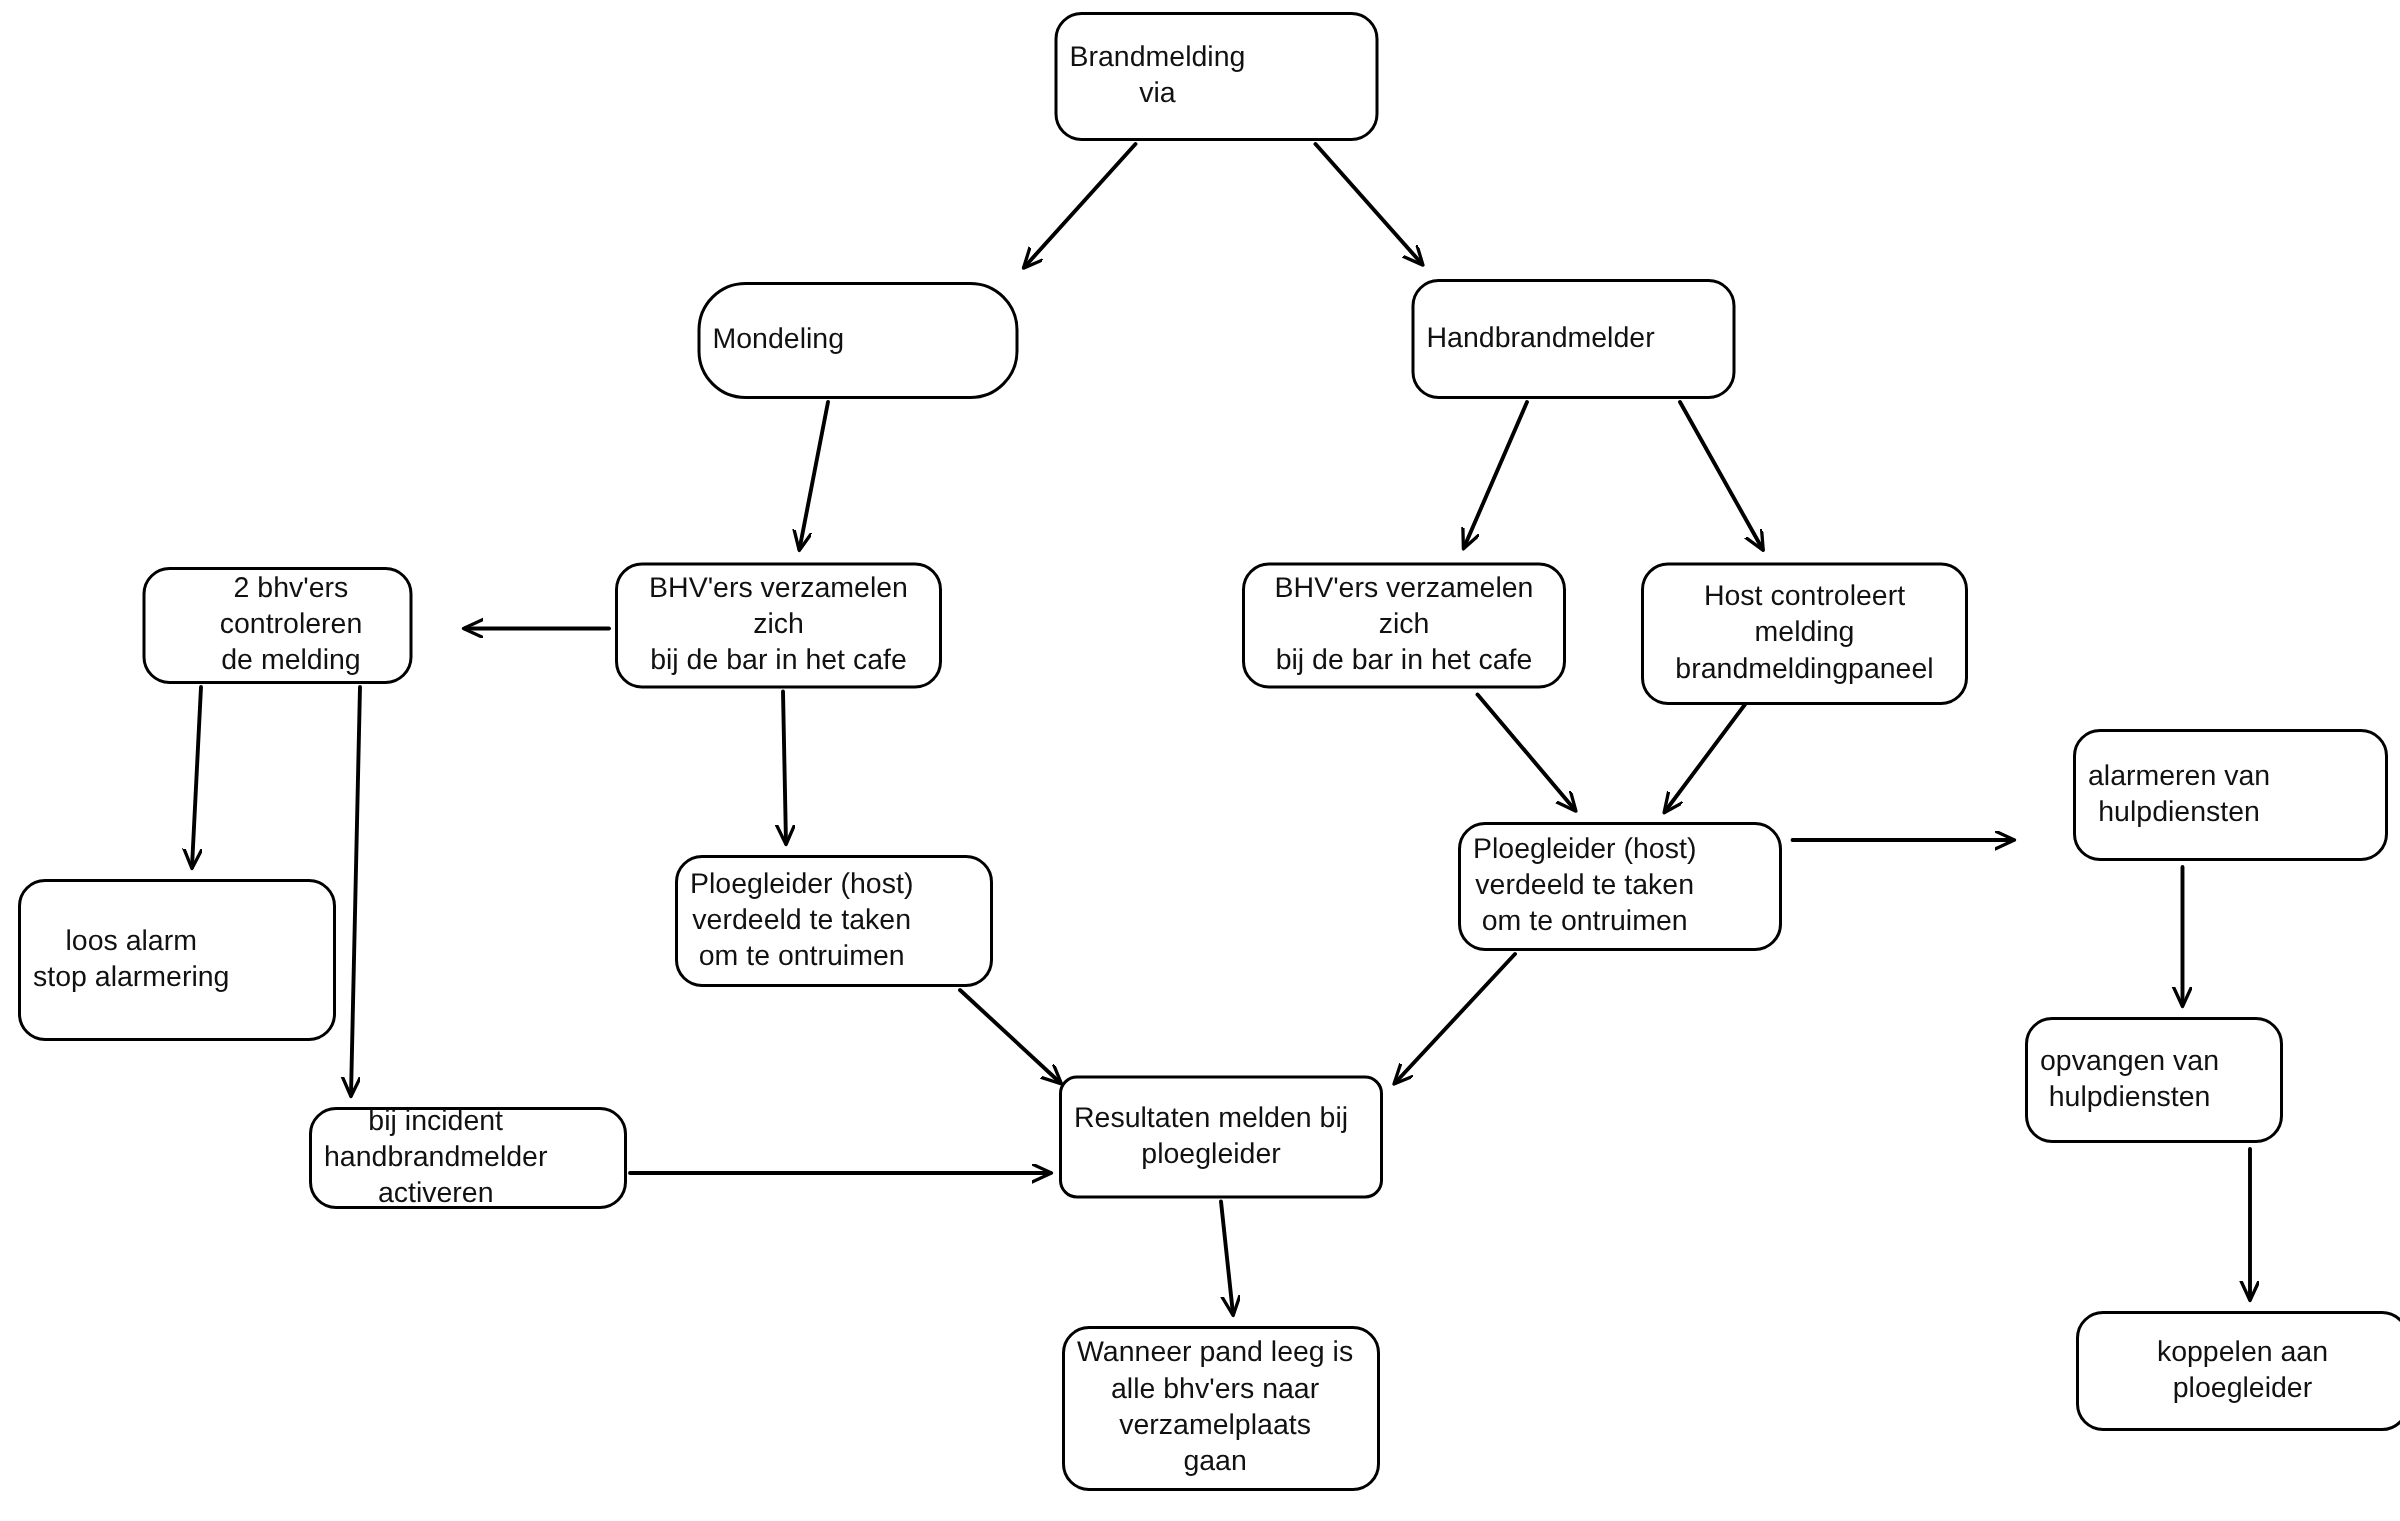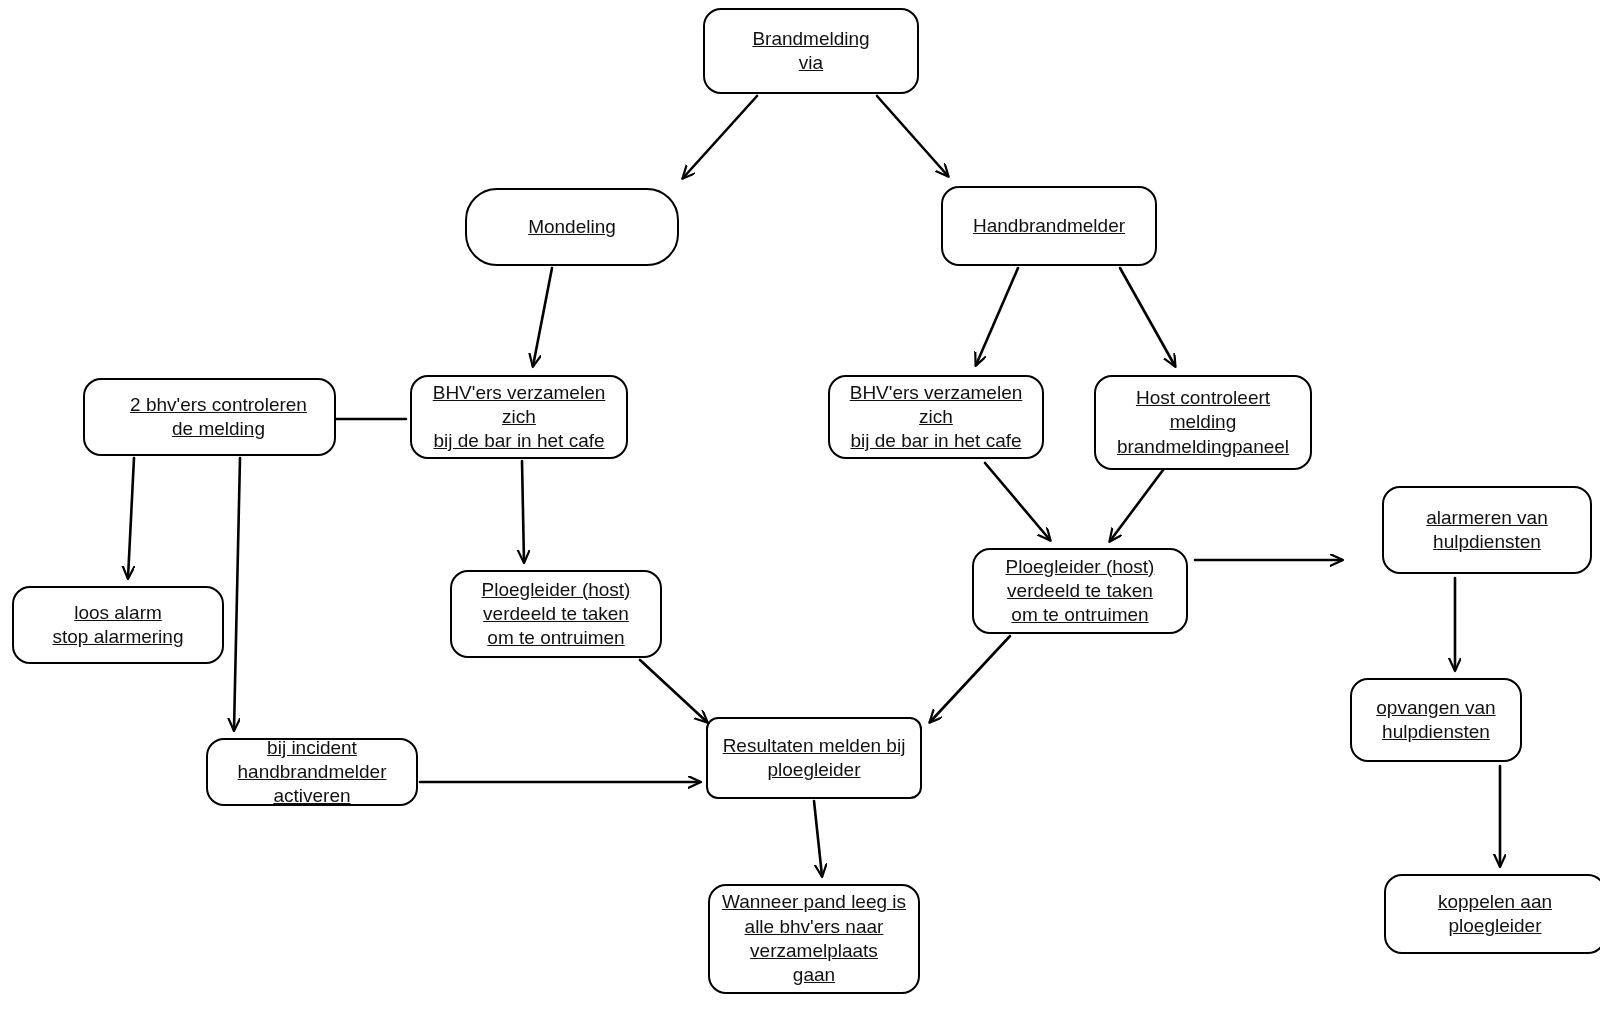--- a/index.html
+++ b/index.html
@@ -24,29 +24,27 @@
     pointer-events: none;
   }
   .node {
     position: absolute;
     box-sizing: border-box;
     border: 2.5px solid #000000;
     border-radius: 18px;
     background: #ffffff;
     display: flex;
     align-items: center;
-    justify-content: center;
     text-align: center;
     color: #111111;
     font-size: 19px;
     line-height: 1.28;
     padding: 4px 8px;
     z-index: 2;
     white-space: pre-line;
-    text-decoration: underline;
   }
 </style>
 </head>
 <body>
 
 <div id="canvas">
 
   <svg class="edges" viewBox="0 0 1600 1014" xmlns="http://www.w3.org/2000/svg">
     <defs>
       <marker id="ah" markerWidth="16" markerHeight="16" refX="12" refY="6" orient="auto" markerUnits="userSpaceOnUse">
@@ -73,29 +71,29 @@
         <path d="M 420 782 L 700 782" marker-end="url(#ah)"></path>
         <path d="M 814 801 L 822 876" marker-end="url(#ah)"></path>
       </g>
   </svg>
 
   <div id="node-layer">
       <div class="node" style="left: 703px; top: 8px; width: 216px; height: 86px;"><span>Brandmelding
 via</span></div>
       <div class="node" style="left: 465px; top: 188px; width: 214px; height: 78px; border-radius: 32px;"><span>Mondeling</span></div>
       <div class="node" style="left: 941px; top: 186px; width: 216px; height: 80px;"><span>Handbrandmelder</span></div>
-      <div class="node" style="left: 83px; top: 378px; width: 253px; height: 78px; padding-left: 26px;"><span>2 bhv'ers controleren
+      <div class="node" style="left: 95px; top: 378px; width: 180px; height: 78px; padding-left: 26px;"><span>2 bhv'ers controleren
 de melding</span></div>
       <div class="node" style="left: 410px; top: 375px; width: 218px; height: 84px;"><span>BHV'ers verzamelen zich
 bij de bar in het cafe</span></div>
       <div class="node" style="left: 828px; top: 375px; width: 216px; height: 84px;"><span>BHV'ers verzamelen zich
 bij de bar in het cafe</span></div>
       <div class="node" style="left: 1094px; top: 375px; width: 218px; height: 95px;"><span>Host controleert melding
 brandmeldingpaneel</span></div>
-      <div class="node" style="left: 12px; top: 586px; width: 212px; height: 78px;"><span>loos alarm
+      <div class="node" style="left: 12px; top: 586px; width: 212px; height: 108px;"><span>loos alarm
 stop alarmering</span></div>
       <div class="node" style="left: 450px; top: 570px; width: 212px; height: 88px;"><span>Ploegleider (host)
 verdeeld te taken
 om te ontruimen</span></div>
       <div class="node" style="left: 972px; top: 548px; width: 216px; height: 86px;"><span>Ploegleider (host)
 verdeeld te taken
 om te ontruimen</span></div>
       <div class="node" style="left: 1350px; top: 486px; width: 210px; height: 88px; margin-left: 32px;"><span>alarmeren van
 hulpdiensten</span></div>
       <div class="node" style="left: 1350px; top: 678px; width: 172px; height: 84px;"><span>opvangen van

